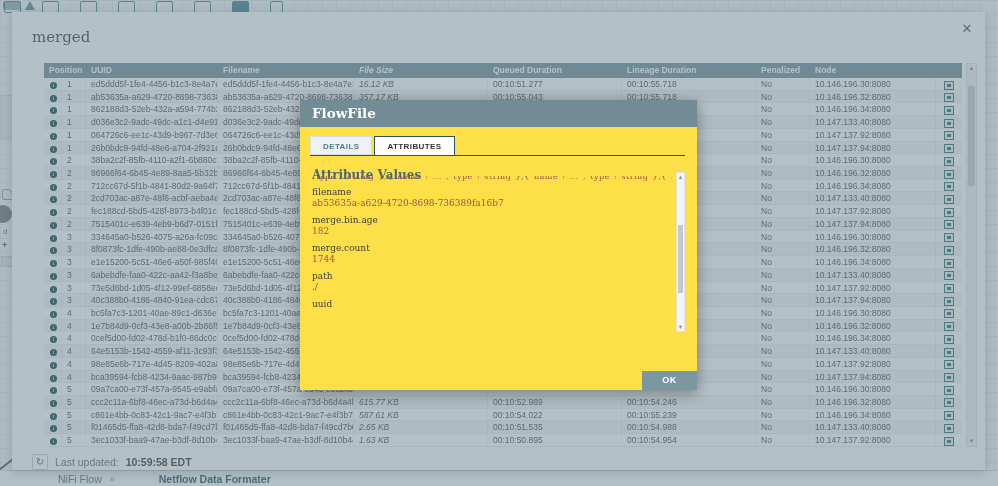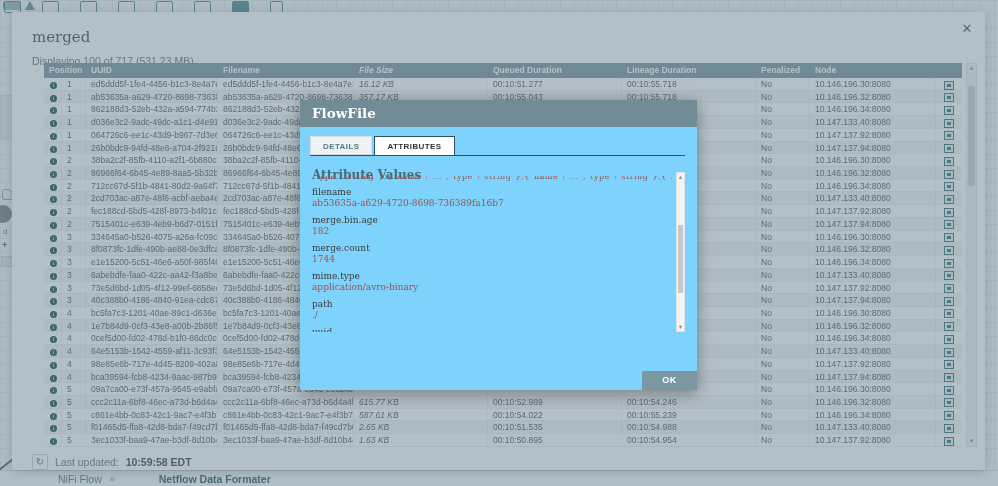--- a/index.html
+++ b/index.html
@@ -53,21 +53,21 @@
   #q-scroll{position:absolute;left:954px;top:51px;width:11px;height:384px;background:#f3f4f5;border:1px solid #e0e3e5;box-sizing:border-box;}
   #q-scroll .arr{position:absolute;left:0;width:100%;text-align:center;font-size:6px;color:#7c8a90;height:9px;line-height:9px;}
   #q-scroll .arr.up{top:0;} #q-scroll .arr.down{bottom:0;}
   #q-scroll .thumb{position:absolute;left:1px;width:7px;top:22px;height:100px;background:#c6cfd3;}
   #qd-footer{position:absolute;left:20px;top:442px;height:16px;display:flex;align-items:center;gap:7px;font-size:10.5px;color:#5e6b70;}
   #refresh-btn{width:14px;height:14px;border:1px solid #c4cdd1;border-radius:2px;color:#2f6d7c;font-size:10px;line-height:13px;text-align:center;cursor:pointer;}
   #last-updated-value{font-weight:bold;color:#333;text-align:right;}
   
   #overlay{position:absolute;inset:0;background:rgba(110,134,146,0.52);z-index:10;}
   
-  #flowfile-dialog{position:absolute;left:300px;top:100px;width:397px;height:290px;background:#7dd3fc;z-index:20;box-shadow:0 3px 14px rgba(0,0,0,.35);}
+  #flowfile-dialog{position:absolute;left:300px;top:100px;width:397px;height:290px;background:#fde047;z-index:20;box-shadow:0 3px 14px rgba(0,0,0,.35);}
   #ff-header{position:absolute;left:0;top:0;width:100%;height:27px;background:#728c96;}
   #ff-title{position:absolute;left:12px;top:5px;font-family:"DejaVu Serif",serif;font-size:13.5px;font-weight:bold;color:#ffffff;}
   #ff-tabs{position:absolute;left:10px;top:36px;height:16px;display:flex;}
   .tab{height:19px;line-height:19px;padding:0 12px;font-size:8px;font-weight:bold;letter-spacing:.4px;box-sizing:border-box;}
   .tab.unselected{background:#eef2f3;border:1px solid #d6dde0;color:#4e7c88;}
   .tab.selected{background:#fff;border:1px solid #2c525d;border-bottom:none;color:#333;margin-left:2px;position:relative;z-index:2;}
   #ff-tabline{position:absolute;left:10px;top:55px;width:375px;height:1px;background:#2c525d;}
   #ff-section-title{position:absolute;left:12px;top:68px;font-family:"DejaVu Serif",serif;font-size:12px;font-weight:bold;color:#4a6b76;}
   #ff-scroll-area{position:absolute;left:12px;top:76px;width:360px;height:156px;overflow:hidden;}
   .attr-clipped{margin-top:-4px;font-family:"DejaVu Serif",serif;font-size:8px;color:#9e5151;white-space:nowrap;overflow:hidden;letter-spacing:.5px;}
@@ -112,21 +112,20 @@
   </div>
 
   <div id="breadcrumb-bar">
       <span class="crumb">NiFi Flow</span>
       <span class="crumb-sep">»</span>
       <span class="crumb current">Netflow Data Formater</span>
     </div>
 
   <div id="queue-dialog">
     <div id="qd-title">merged</div>
-    <div id="qd-summary">Displaying 100 of 717 (531.23 MB)</div>
     <div id="qd-close">✕</div>
     <div id="qtable">
       <div class="thead" id="qthead">
           <div class="th h0">Position</div>
           <div class="th c2">UUID</div>
           <div class="th c3">Filename</div>
           <div class="th c4">File Size</div>
           <div class="th c5">Queued Duration</div>
           <div class="th c6">Lineage Duration</div>
           <div class="th c7">Penalized</div>
@@ -517,24 +516,20 @@
           </div>
           <div class="attr-item">
             <div class="attr-name">merge.bin.age</div>
             <div class="attr-value">182</div>
           </div>
           <div class="attr-item">
             <div class="attr-name">merge.count</div>
             <div class="attr-value">1744</div>
           </div>
           <div class="attr-item">
-            <div class="attr-name">mime.type</div>
-            <div class="attr-value">application/avro-binary</div>
-          </div>
-          <div class="attr-item">
             <div class="attr-name">path</div>
             <div class="attr-value">./</div>
           </div>
           <div class="attr-item">
             <div class="attr-name">uuid</div>
           </div>
         </div>
     </div>
     <div id="ff-scrollbar">
       <div class="arr up">▲</div>

